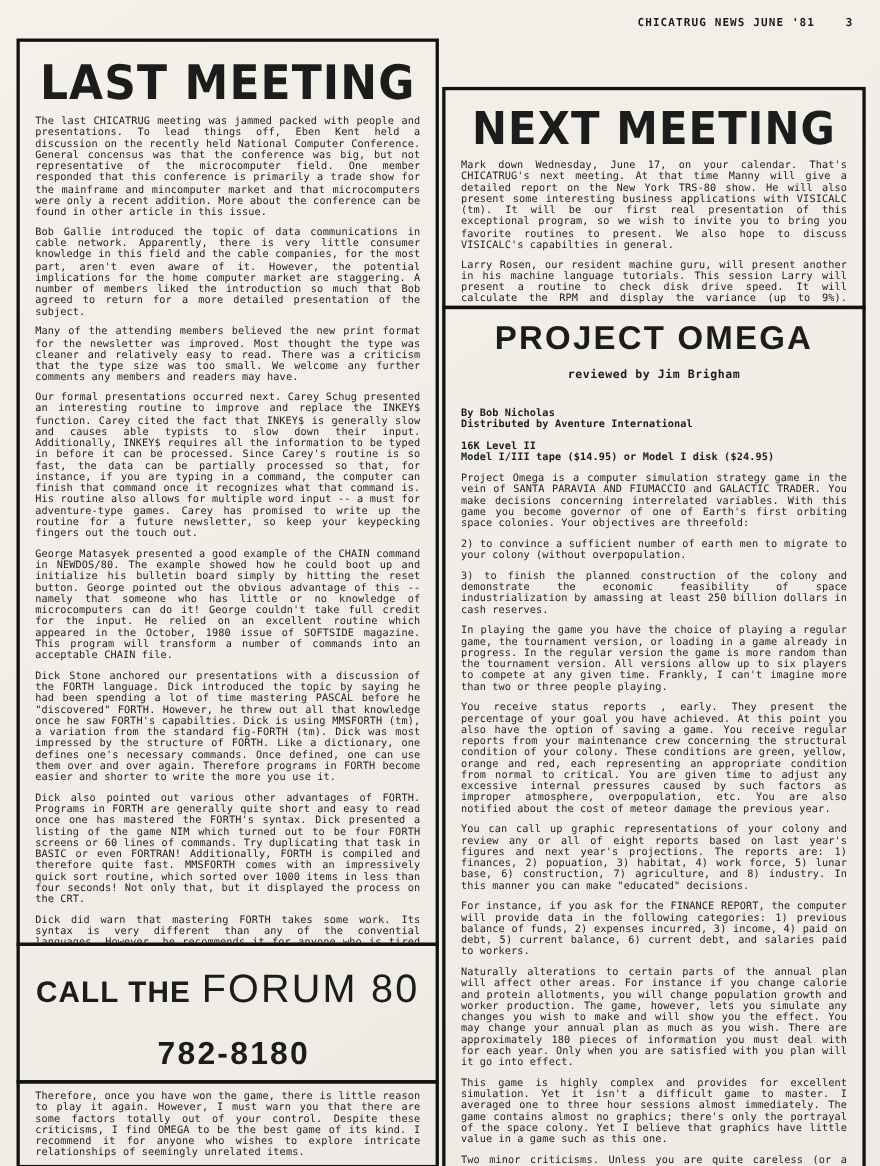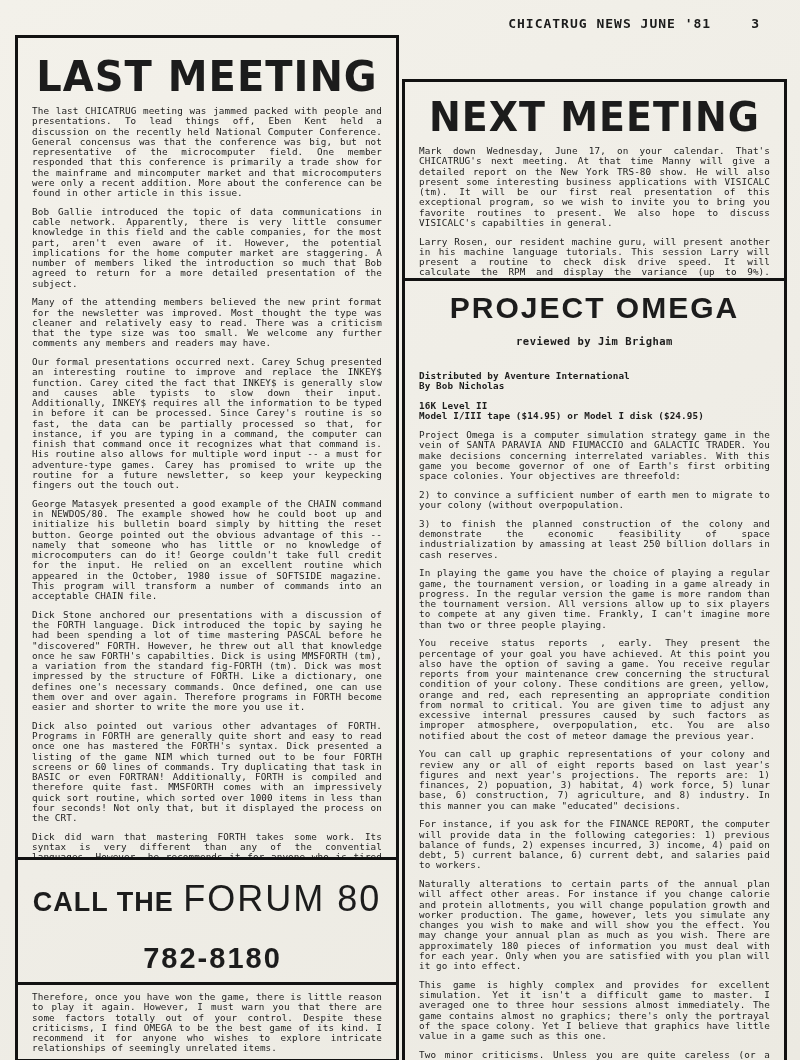--- a/index.html
+++ b/index.html
@@ -8,23 +8,23 @@
     background:#e8e6e0;
     font-family:"DejaVu Sans Mono", monospace;
     color:#1c1c1c;
   }
   .page{
     position:relative;width:800px;height:1060px;
     background:linear-gradient(145deg,#f3f1ea 0%,#efede6 55%,#eceae2 100%);
     overflow:hidden;
   }
   .masthead{
-    position:absolute;top:16px;left:0;right:40px;
-    display:flex;justify-content:flex-end;align-items:baseline;gap:40px;
-    font-weight:bold;font-size:13px;letter-spacing:1px;
+    position:absolute;top:16px;left:0;right:24px;
+    display:flex;justify-content:flex-end;align-items:baseline;gap:28px;
+    font-weight:bold;font-size:10px;letter-spacing:1px;
   }
   .col{position:absolute;top:35px;}
   .col-left{left:15px;width:384px;}
   .col-right{left:402px;width:385px;}
   .box{
     border:3px solid #121212;
     background:transparent;
     box-sizing:border-box;
     overflow:hidden;
   }
@@ -136,22 +136,22 @@
         <p>Mark down Wednesday, June 17, on your calendar.  That's CHICATRUG's next meeting.  At that time Manny will give a detailed report on the New York TRS-80 show.  He will also present some interesting business applications with VISICALC (tm).  It will be our first real presentation of this exceptional program, so we wish to invite you to bring you favorite routines to present.  We also hope to discuss VISICALC's capabilties in general.</p>
         <p>Larry Rosen, our resident machine guru, will present another in his machine language tutorials.  This session Larry will present a routine to check disk drive speed.  It will calculate the RPM and display the variance (up to 9%).  Remember it all begins at 6:00 p.m. at 203 N. Wabash.</p>
       </div>
     </div>
 
     <div class="box" style="height:803px;">
       <div class="omega-head">PROJECT OMEGA</div>
       <div class="omega-sub">reviewed by Jim Brigham</div>
       <div class="bodytext">
         <div class="byline">
+          <div>By Bob Nicholas</div>
           <div>Distributed by Aventure International</div>
-          <div>By Bob Nicholas</div>
         </div>
         <div class="specs">
           <div>16K Level II</div>
           <div>Model I/III tape  ($14.95) or Model I disk  ($24.95)</div>
         </div>
         <p>Project Omega is a computer simulation strategy game in the vein of SANTA PARAVIA AND FIUMACCIO and GALACTIC TRADER.  You make decisions concerning interrelated variables.  With this game you become governor of one of Earth's first orbiting space colonies. Your objectives are threefold:</p>
         <p>2) to convince a sufficient number of earth men to migrate to your colony (without overpopulation.</p>
         <p>3) to finish the planned construction of the colony and demonstrate the economic feasibility of space industrialization by amassing at least 250 billion dollars in cash reserves.</p>
         <p>In playing the game you have the choice of playing a regular game, the tournament version, or loading in a game already in progress.  In the regular version the game is more random than the tournament version. All versions allow up to six players to compete at any given time. Frankly, I can't imagine more than two or three people playing.</p>
         <p>You receive status reports , early.  They present the percentage of your goal you have achieved.  At this point you also have the option of saving a game.  You receive regular reports from your maintenance crew concerning the structural condition of your colony.  These conditions are green, yellow, orange and red, each representing an appropriate condition from normal to critical.  You are given time to adjust any excessive internal pressures caused by such factors as improper atmosphere, overpopulation, etc.  You are also notified about the cost of meteor damage the previous year.</p>

